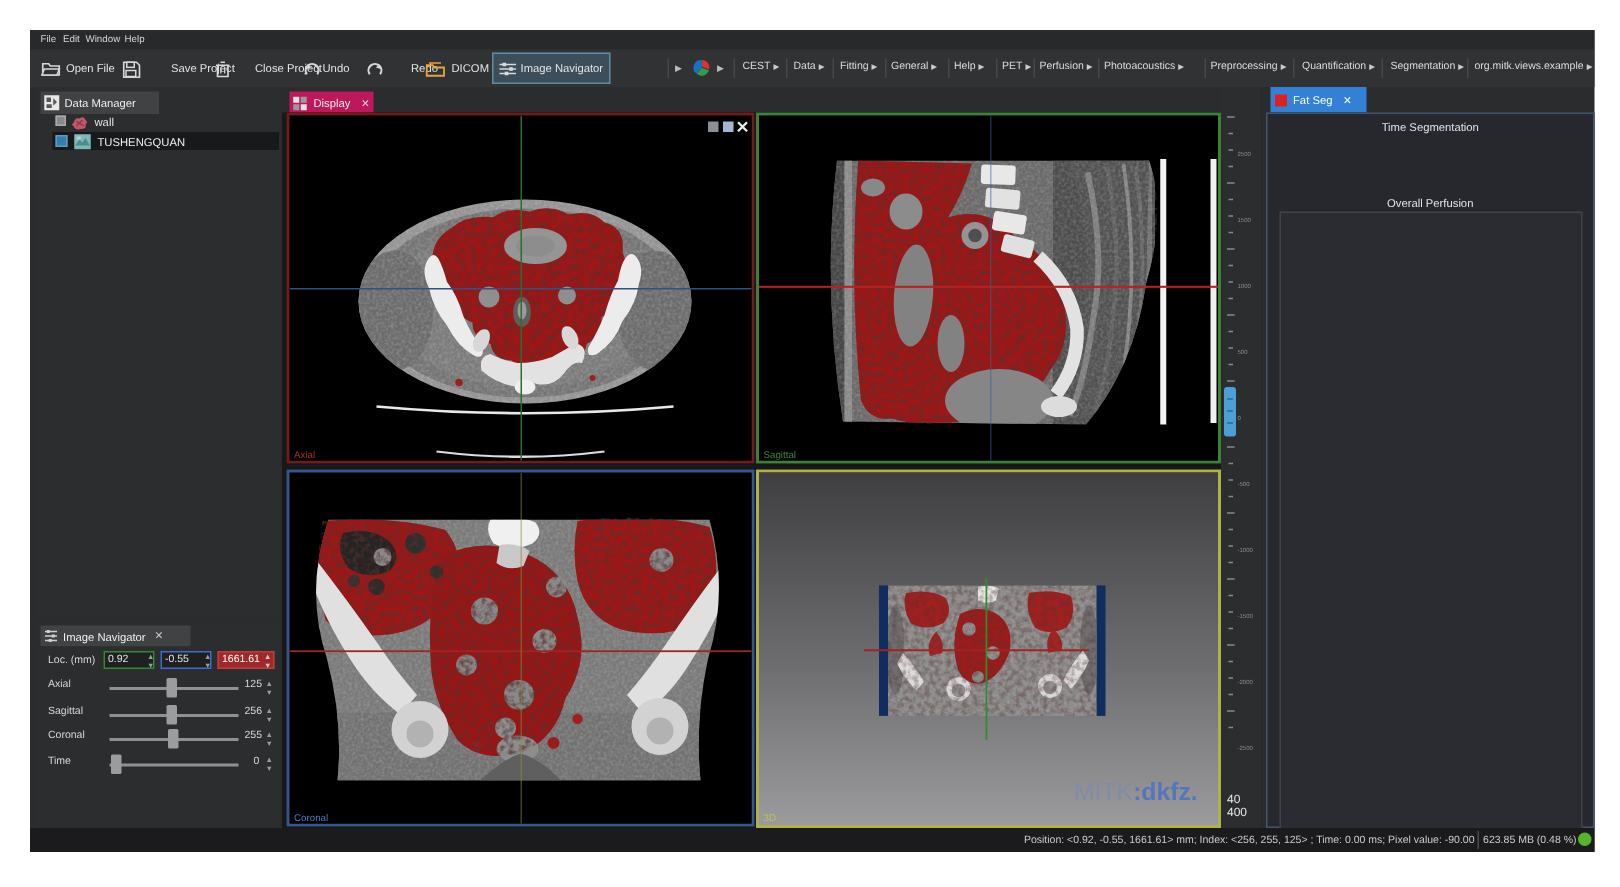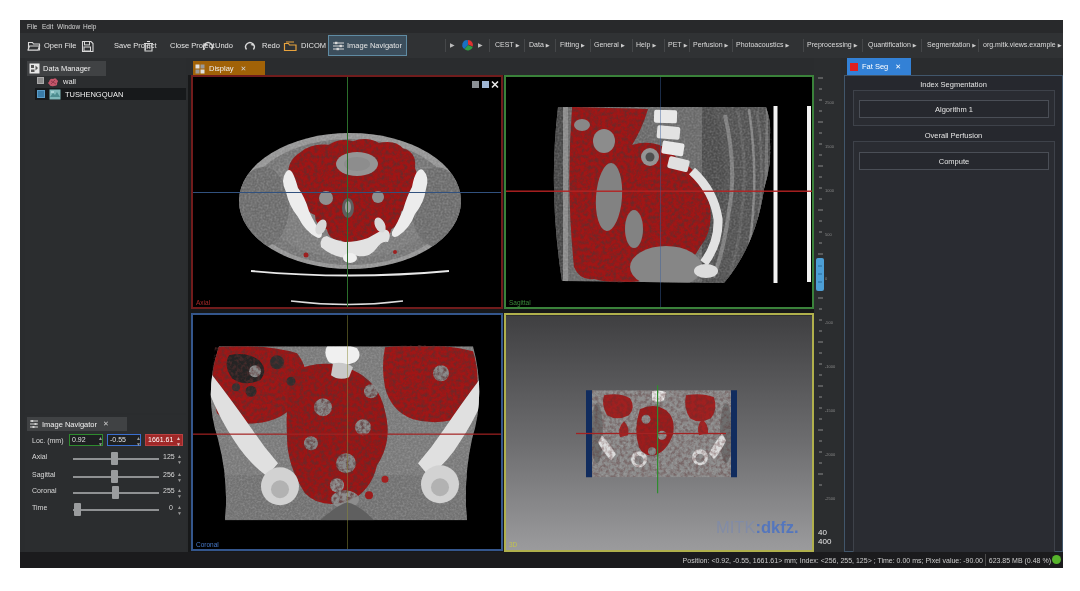--- a/index.html
+++ b/index.html
@@ -64,21 +64,21 @@
           <path d="M9.5 9.5a4.3 4.3 0 1 0-6.9 0" fill="none" stroke="#d8d8d8" stroke-width="1.4"></path>
           <path d="M2 6l1-3 2.5 2z" fill="#d8d8d8"></path>
         </svg>
       <span style="margin-left:1px">Undo</span>
     </div>
     <div class="tbtn" style="left:224px">
       <svg width="12" height="12" viewBox="0 0 12 12">
           <path d="M2.5 9.5a4.3 4.3 0 1 1 6.9 0" fill="none" stroke="#d8d8d8" stroke-width="1.4"></path>
           <path d="M10 6l-1-3-2.5 2z" fill="#d8d8d8"></path>
         </svg>
-      <span style="margin-left:6px">Redo</span>
+      <span style="margin-left:18px">Redo</span>
     </div>
     <div class="tbtn" style="left:263px">
       <svg width="14" height="12" viewBox="0 0 14 12">
           <path d="M1.5 3.5h4l1 1.5h6.5v5.5h-11.5z" fill="none" stroke="#e8a33d" stroke-width="1.2"></path>
           <path d="M3 2h8" stroke="#e8a33d" stroke-width="1"></path>
         </svg>
       <span style="margin-left:4px">DICOM</span>
     </div>
     <div class="tbtn" style="left:308px; top:2px; height:21px; width:79px; background:#3c4e5c; border:1px solid #5f8ba3;">
       <svg style="margin-left:3px" width="13" height="12" viewBox="0 0 13 12">
@@ -190,21 +190,21 @@
       <span class="abs" style="left:152px; top:40px; color:#9a9a9a; font-size:5px;">▲<br>▼</span>
       <span class="abs" style="left:152px; top:56px; color:#9a9a9a; font-size:5px;">▲<br>▼</span>
       <span class="abs" style="left:152px; top:73px; color:#9a9a9a; font-size:5px;">▲<br>▼</span>
       <span class="abs" style="left:73px; top:4px; color:#9a9a9a; font-size:5px;">▲<br>▼</span>
       <span class="abs" style="left:111px; top:4px; color:#9a9a9a; font-size:5px;">▲<br>▼</span>
       <span class="abs" style="left:151px; top:4px; color:#e0c0c0; font-size:5px;">▲<br>▼</span>
     </div>
   </div>
   <div id="vpdock">
     <div class="abs" style="left:0; top:0; width:100%; height:17px; background:#2a2c2e;"></div>
-    <div class="tab" style="left:5px; top:3px; width:72px; height:15px; background:#a16207;">
+    <div class="tab" style="left:5px; top:3px; width:56px; height:15px; background:#be185d;">
       <svg style="margin-left:2px" width="10" height="10" viewBox="0 0 10 10">
           <rect x="0.5" y="0.5" width="4" height="4" fill="#e0e0e0"></rect>
           <rect x="5.5" y="0.5" width="4" height="4" fill="#9a9a9a"></rect>
           <rect x="0.5" y="5.5" width="4" height="4" fill="#9a9a9a"></rect>
           <rect x="5.5" y="5.5" width="4" height="4" fill="#e0e0e0"></rect>
         </svg>
       <span style="margin-left:4px">Display</span>
       <span style="margin-left:7px; color:#d0d0d0; font-size:7px;">✕</span>
     </div>
   </div>
@@ -507,27 +507,23 @@
     <div style="position:absolute; left:4px; top:470px; color:#e8e8e8; font-size:8px;">40<br>400</div>
   </div>
 
   <div id="rightdock">
     <div class="tab" style="left:3px; top:0px; width:64px; height:17px; background:#3381d6; color:#ffffff;">
       <span style="width:8px;height:8px;background:#e02020;display:inline-block;margin-left:3px"></span>
       <span style="margin-left:4px">Fat Seg</span>
       <span style="margin-left:7px; font-size:7px;">✕</span>
     </div>
     <div class="abs" style="left:0; top:17px; width:219px; height:477px; background:#26282e; border:1px solid #41566b; color:#e4e4e4;">
-      <div class="abs" style="left:0; top:4px; width:100%; text-align:center; font-size:7.5px;">Index Segmentation</div>
-      <div class="abs" style="left:8px; top:14px; width:202px; height:36px; border:1px solid #3e424a; background:#2a2c32;">
-        <div class="abs" style="left:5px; top:9px; width:190px; height:18px; border:1px solid #4a4e56; background:#26282e; text-align:center; font-size:7.5px; line-height:18px;">Algorithm 1</div>
-      </div>
+      <div class="abs" style="left:0; top:4px; width:100%; text-align:center; font-size:7.5px;">Time Segmentation</div>
       <div class="abs" style="left:0; top:55px; width:100%; text-align:center; font-size:7.5px;">Overall Perfusion</div>
       <div class="abs" style="left:8px; top:65px; width:202px; height:412px; border:1px solid #3e424a; background:#2a2c32;">
-        <div class="abs" style="left:5px; top:10px; width:190px; height:18px; border:1px solid #4a4e56; background:#26282e; text-align:center; font-size:7.5px; line-height:18px;">Compute</div>
       </div>
     </div>
   </div>
   <div id="status">
     <span style="position:absolute; right:80px; top:4.5px;">Position: &lt;0.92, -0.55, 1661.61&gt; mm; Index: &lt;256, 255, 125&gt; ; Time: 0.00 ms; Pixel value: -90.00</span>
     <span style="position:absolute; right:77px; top:2px; width:1px; height:12px; background:#4a4a4a;"></span>
     <span style="position:absolute; right:12px; top:4.5px;">623.85 MB (0.48 %)</span>
     <span style="position:absolute; right:2px; top:3px; width:9px; height:9px; border-radius:50%; background:#56b42c;"></span>
   </div>
 </div>

